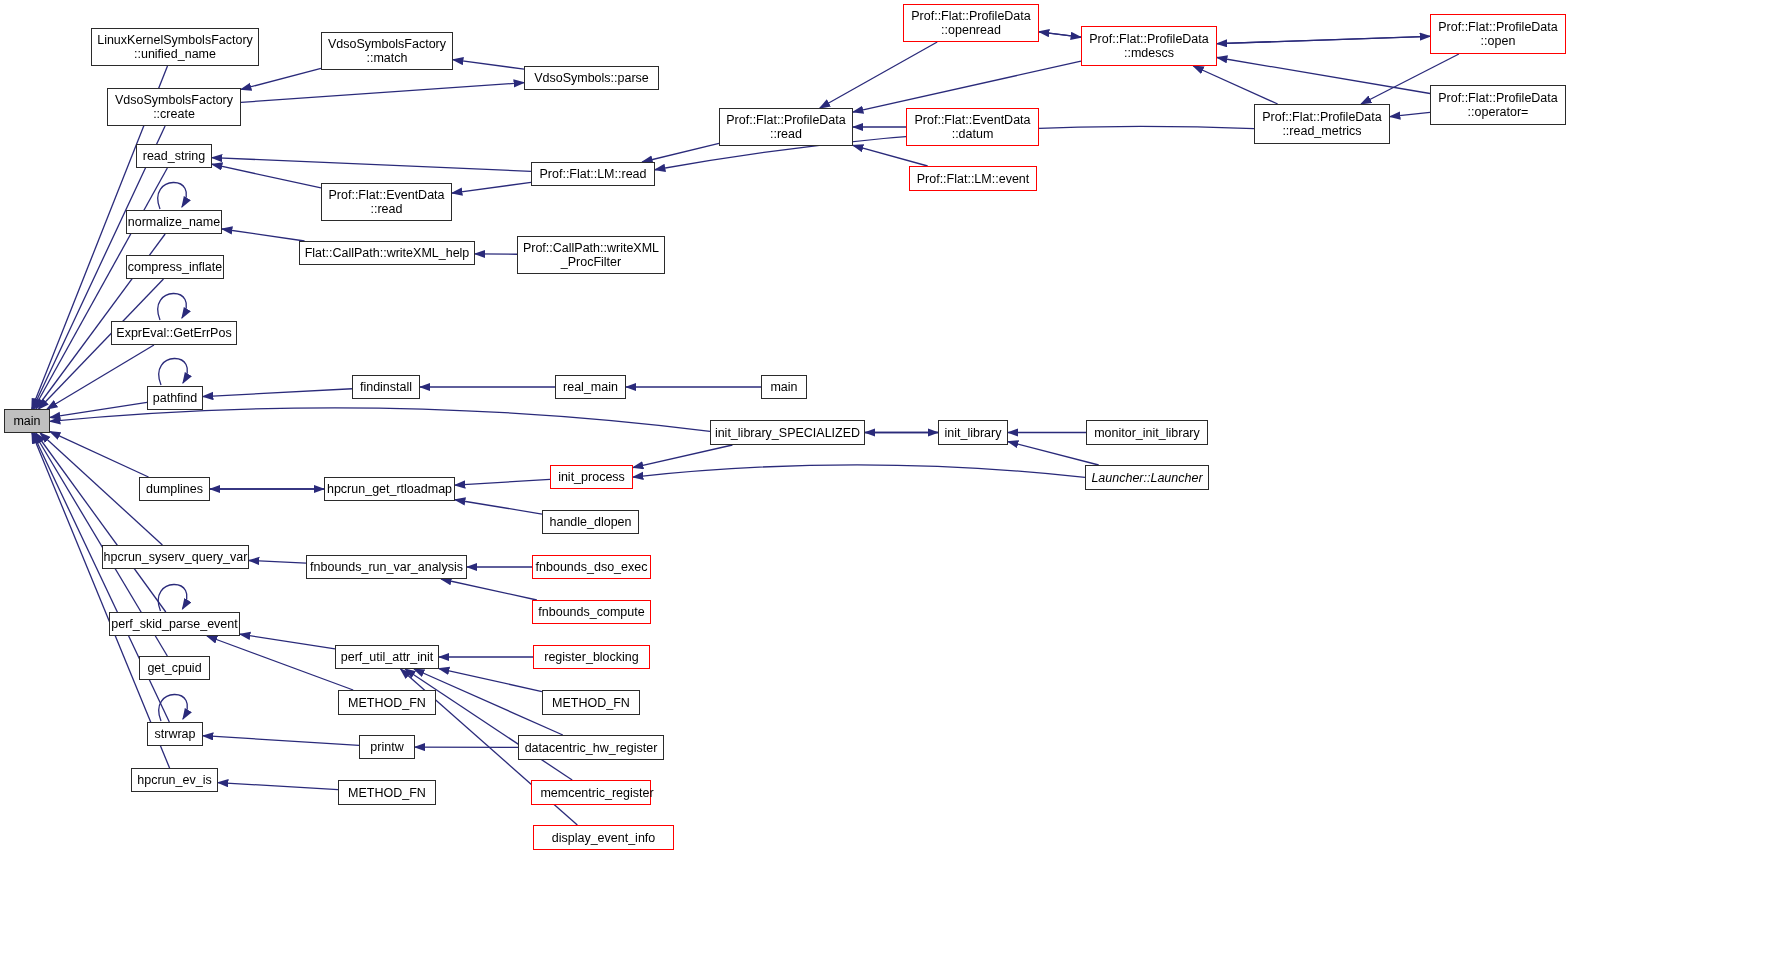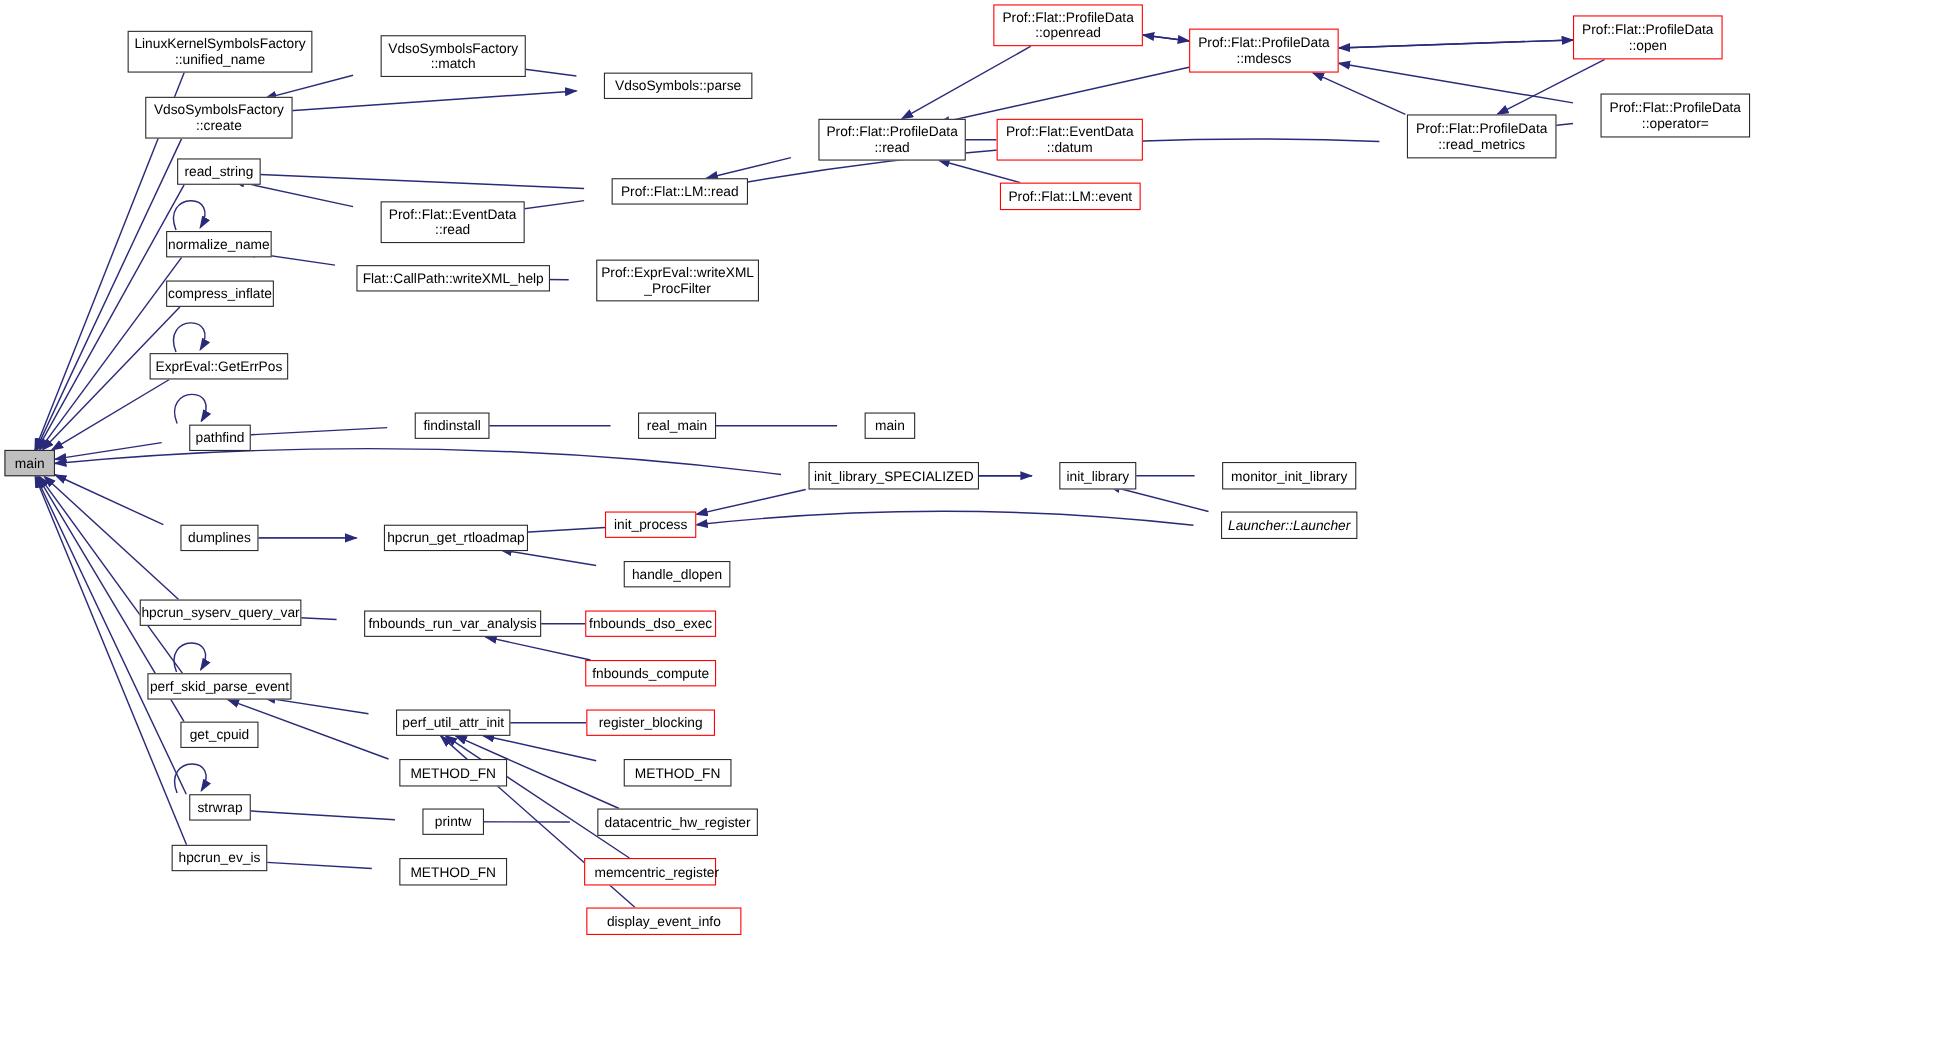--- a/index.html
+++ b/index.html
@@ -2,21 +2,21 @@
 <html><head>
 <meta charset="utf-8">
 <style>
   html,body{margin:0;padding:0;background:#ffffff;}
   #canvas{position:relative;width:1769px;height:963px;background:#ffffff;
           font-family:"Liberation Sans","DejaVu Sans",sans-serif;overflow:hidden;}
   svg#edges{position:absolute;left:0;top:0;width:1769px;height:963px;}
   .node{position:absolute;box-sizing:border-box;display:flex;align-items:center;
         justify-content:center;text-align:center;line-height:1.12;
         font-size:12.5px;color:#000000;background:#ffffff;white-space:pre;}
-  .node.black{border:1px solid #2b2b2b;margin-left:25px;}
+  .node.black{border:1px solid #2b2b2b;}
   .node.red{border:1.6px solid #ff0000;}
   .node.cur{background:#bfbfbf;border:1px solid #2b2b2b;}
 </style>
 </head>
 <body>
 
 <div id="canvas">
   <svg id="edges" viewBox="0 0 1769 963" xmlns="http://www.w3.org/2000/svg">
       <defs>
         <marker id="ah" markerWidth="9" markerHeight="9" refX="8" refY="3.2" orient="auto" markerUnits="strokeWidth">
@@ -98,21 +98,21 @@
 ::create</div>
     <div class="node black" style="left: 321px; top: 32px; width: 132px; height: 38px;">VdsoSymbolsFactory
 ::match</div>
     <div class="node black" style="left: 524px; top: 66px; width: 135px; height: 24px;">VdsoSymbols::parse</div>
     <div class="node black" style="left: 136px; top: 144px; width: 76px; height: 24px;">read_string</div>
     <div class="node black" style="left: 321px; top: 183px; width: 131px; height: 38px;">Prof::Flat::EventData
 ::read</div>
     <div class="node black" style="left: 531px; top: 162px; width: 124px; height: 24px;">Prof::Flat::LM::read</div>
     <div class="node black" style="left: 126px; top: 210px; width: 96px; height: 24px;">normalize_name</div>
     <div class="node black" style="left: 299px; top: 241px; width: 176px; height: 24px;">Flat::CallPath::writeXML_help</div>
-    <div class="node black" style="left: 517px; top: 236px; width: 148px; height: 38px;">Prof::ExprEval::writeXML
+    <div class="node black" style="left: 517px; top: 236px; width: 148px; height: 38px;">Prof::CallPath::writeXML
 _ProcFilter</div>
     <div class="node black" style="left: 126px; top: 255px; width: 98px; height: 24px;">compress_inflate</div>
     <div class="node black" style="left: 111px; top: 321px; width: 126px; height: 24px;">ExprEval::GetErrPos</div>
     <div class="node black" style="left: 147px; top: 386px; width: 56px; height: 24px;">pathfind</div>
     <div class="node black" style="left: 352px; top: 375px; width: 68px; height: 24px;">findinstall</div>
     <div class="node black" style="left: 555px; top: 375px; width: 71px; height: 24px;">real_main</div>
     <div class="node black" style="left: 761px; top: 375px; width: 46px; height: 24px;">main</div>
     <div class="node black" style="left: 710px; top: 420px; width: 155px; height: 25px;">init_library_SPECIALIZED</div>
     <div class="node black" style="left: 938px; top: 420px; width: 70px; height: 25px;">init_library</div>
     <div class="node black" style="left: 1086px; top: 420px; width: 122px; height: 25px;">monitor_init_library</div>

